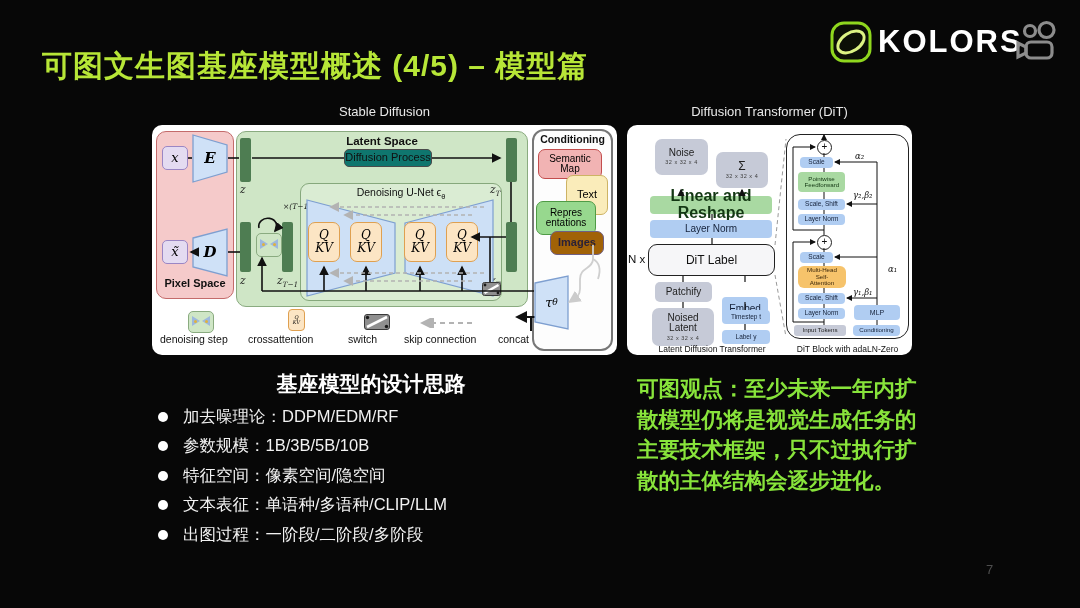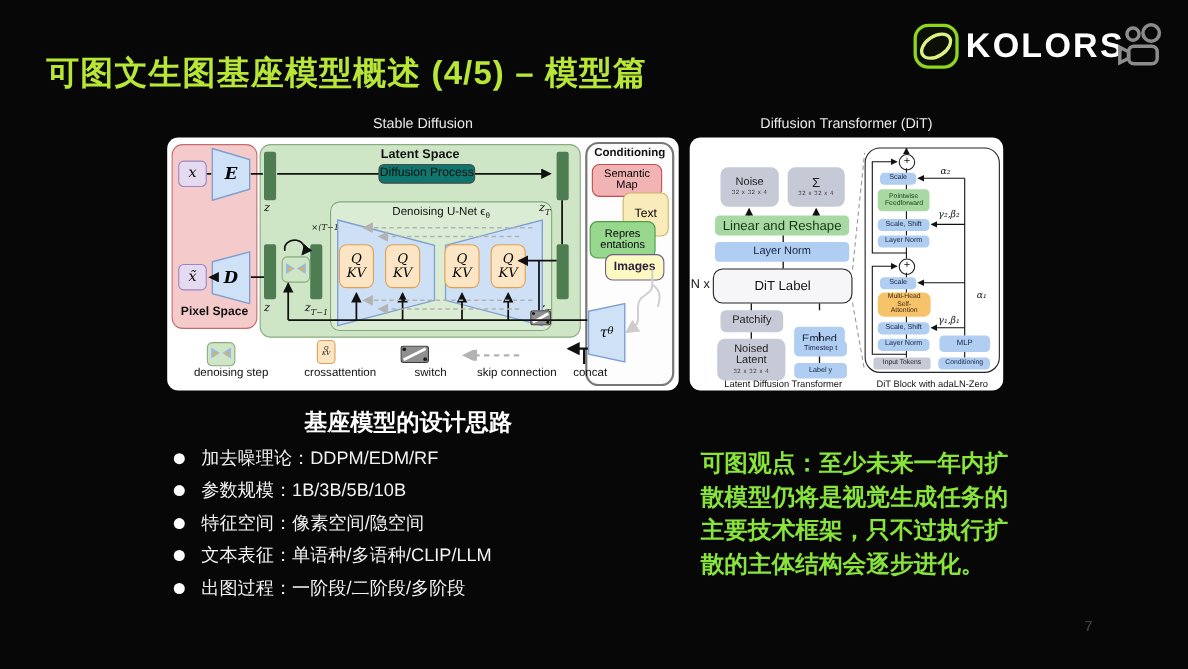--- a/index.html
+++ b/index.html
@@ -24,44 +24,44 @@
   .green{background:#cfe6c6;border:1.6px solid #8aab80;border-radius:10px;}
   .unet{background:#daecd3;border:1.3px solid #86a87c;border-radius:9px;}
   .pur{background:#e4dbf1;border:1.3px solid #9b86c4;border-radius:5px;font-size:13px;}
   .zbar{background:#4e7d52;border-radius:2px;}
   .qkv{background:#fce5c4;border:1.5px solid #dfa050;border-radius:7px;font-size:12px;z-index:4;}
   .dproc{background:#0f766e;border:1.2px solid #4a4a4a;border-radius:5px;font-size:11px;color:#111;z-index:7;}
   .condp{background:#fdfdfd;border:2px solid #777;border-radius:12px;}
   .sem{background:#f1b3b3;border:1.5px solid #c34d4d;border-radius:7px;font-size:10px;}
   .ybx{background:#faecba;border:1.5px solid #cdb364;border-radius:7px;font-size:11px;}
   .rep{background:#97d88e;border:1.5px solid #4f9b46;border-radius:7px;font-size:10px;}
-  .img{background:#fef9c3;border:1.5px solid #6e5f85;border-radius:7px;font-size:11px;font-weight:bold;color:#2a2138;}
+  .img{background:#a16207;border:1.5px solid #6e5f85;border-radius:7px;font-size:11px;font-weight:bold;color:#2a2138;}
   .slabel{position:absolute;font-family:"DejaVu Serif","Liberation Serif",serif;font-style:italic;font-size:10.5px;color:#1a1a1a;}
   .blabel{position:absolute;font-weight:bold;font-size:11px;color:#111;}
-  .legend-label{position:absolute;font-size:10.5px;color:#111;text-align:right;}
+  .legend-label{position:absolute;font-size:10.5px;color:#111;text-align:left;}
   .den-icon{position:absolute;background:#cfe6c6;border:1.3px solid #8aab80;border-radius:5px;}
   .tri{position:absolute;width:0;height:0;border-top:5px solid transparent;border-bottom:5px solid transparent;}
   .dot{position:absolute;width:3px;height:3px;background:#e0b23e;border-radius:50%;}
   
   .gry{background:#c6cad7;border-radius:7px;color:#222;}
   .grn{background:#a9d9a2;border-radius:4px;color:#143814;}
   .blu{background:#b0cdf2;border-radius:4px;color:#15223a;}
   .org{background:#f6c36b;border-radius:6px;color:#3a270b;}
   .ditb{background:#f6f6f8;border:1.8px solid #222;border-radius:9px;font-size:12px;color:#111;}
   .detail{background:#fff;border:1.6px solid #222;border-radius:14px;}
   .plus{position:absolute;width:13px;height:13px;border:1.3px solid #222;border-radius:50%;background:#fff;font-size:10px;line-height:11px;text-align:center;color:#111;z-index:5;}
   .greek{position:absolute;font-family:"DejaVu Serif","Liberation Serif",serif;font-style:italic;font-size:8.5px;color:#111;}
   .dims{font-size:5.5px;color:#3c3c3c;margin-top:2px;letter-spacing:0.5px;}
   .cap{position:absolute;font-size:8.5px;color:#111;text-align:center;}
   
   .design-heading{left:140px;top:370px;width:462px;text-align:center;font-size:21px;font-weight:800;color:#fff;}
   .bullets{left:158px;top:402px;}
   .bullet-row{display:flex;align-items:center;height:29.5px;color:#f2f2f2;font-size:16.5px;}
   .bullet-dot{width:10px;height:10px;background:#fff;border-radius:50%;margin-right:15px;flex:0 0 auto;}
-  .viewpoint{left:637px;top:374px;width:334px;font-size:21.5px;font-weight:800;color:#88e43b;line-height:30.5px;margin-top:32px;}
+  .viewpoint{left:637px;top:374px;width:334px;font-size:21.5px;font-weight:800;color:#88e43b;line-height:30.5px;}
   svg{display:block;}
   .ov{position:absolute;left:0;top:0;z-index:6;pointer-events:none;}
 </style>
 </head>
 <body>
 
 <svg width="0" height="0" class="abs">
   <defs>
     <marker id="ab" markerWidth="7" markerHeight="7" refX="5" refY="3" orient="auto">
         <path d="M0,0 L6,3 L0,6 z" fill="#111"></path>
@@ -253,29 +253,29 @@
     </g>
     <g stroke="#cfcfcf" stroke-width="1.8" fill="none">
       <path d="M441,120 v14 c0,10 -13,8 -13,20 v10 c0,8 -6,10 -9,12" marker-end="url(#ac)"></path>
       <path d="M441,134 c9,5 7,14 5,20"></path>
     </g>
   </svg>
 </div>
 
 <div class="panel" id="dit-panel" style="left:627px;top:125px;width:285px;height:230px;">
 
-  <div class="bx gry" style="left:28px;top:27px;width:53px;height:36px;flex-direction:column;font-size:10px;">
+  <div class="bx gry" style="left:28px;top:14px;width:53px;height:36px;flex-direction:column;font-size:10px;">
       <span>Noise</span>
       <span class="dims">32 x 32 x 4</span>
     </div>
   <div class="bx gry" style="left:89px;top:27px;width:52px;height:36px;flex-direction:column;font-size:12px;">
       <span>Σ</span>
       <span class="dims">32 x 32 x 4</span>
     </div>
-  <div class="bx grn" style="left:23px;top:71px;width:122px;height:18px;font-size:12px;">Linear and Reshape</div>
+  <div class="bx grn" style="left:23px;top:71px;width:122px;height:18px;font-size:16px;font-weight:bold;">Linear and Reshape</div>
   <div class="bx blu" style="left:23px;top:95px;width:122px;height:18px;font-size:10px;">Layer Norm</div>
   <div class="bx ditb" style="left:21px;top:119px;width:127px;height:32px;">DiT Label</div>
   <div class="abs" style="left:1px;top:128px;font-size:11.5px;color:#111;">N x</div>
   <div class="bx gry" style="left:28px;top:157px;width:57px;height:20px;font-size:10px;border-radius:5px;">Patchify</div>
   <div class="bx blu" style="left:95px;top:172px;width:46px;height:24px;font-size:10px;">Embed</div>
   <div class="bx gry" style="left:25px;top:183px;width:62px;height:38px;flex-direction:column;font-size:10px;">
       <span style="width:46px;">Noised Latent</span>
       <span class="dims">32 x 32 x 4</span>
     </div>
   <div class="bx blu" style="left:95px;top:185px;width:48px;height:14px;font-size:6.5px;">Timestep t</div>

